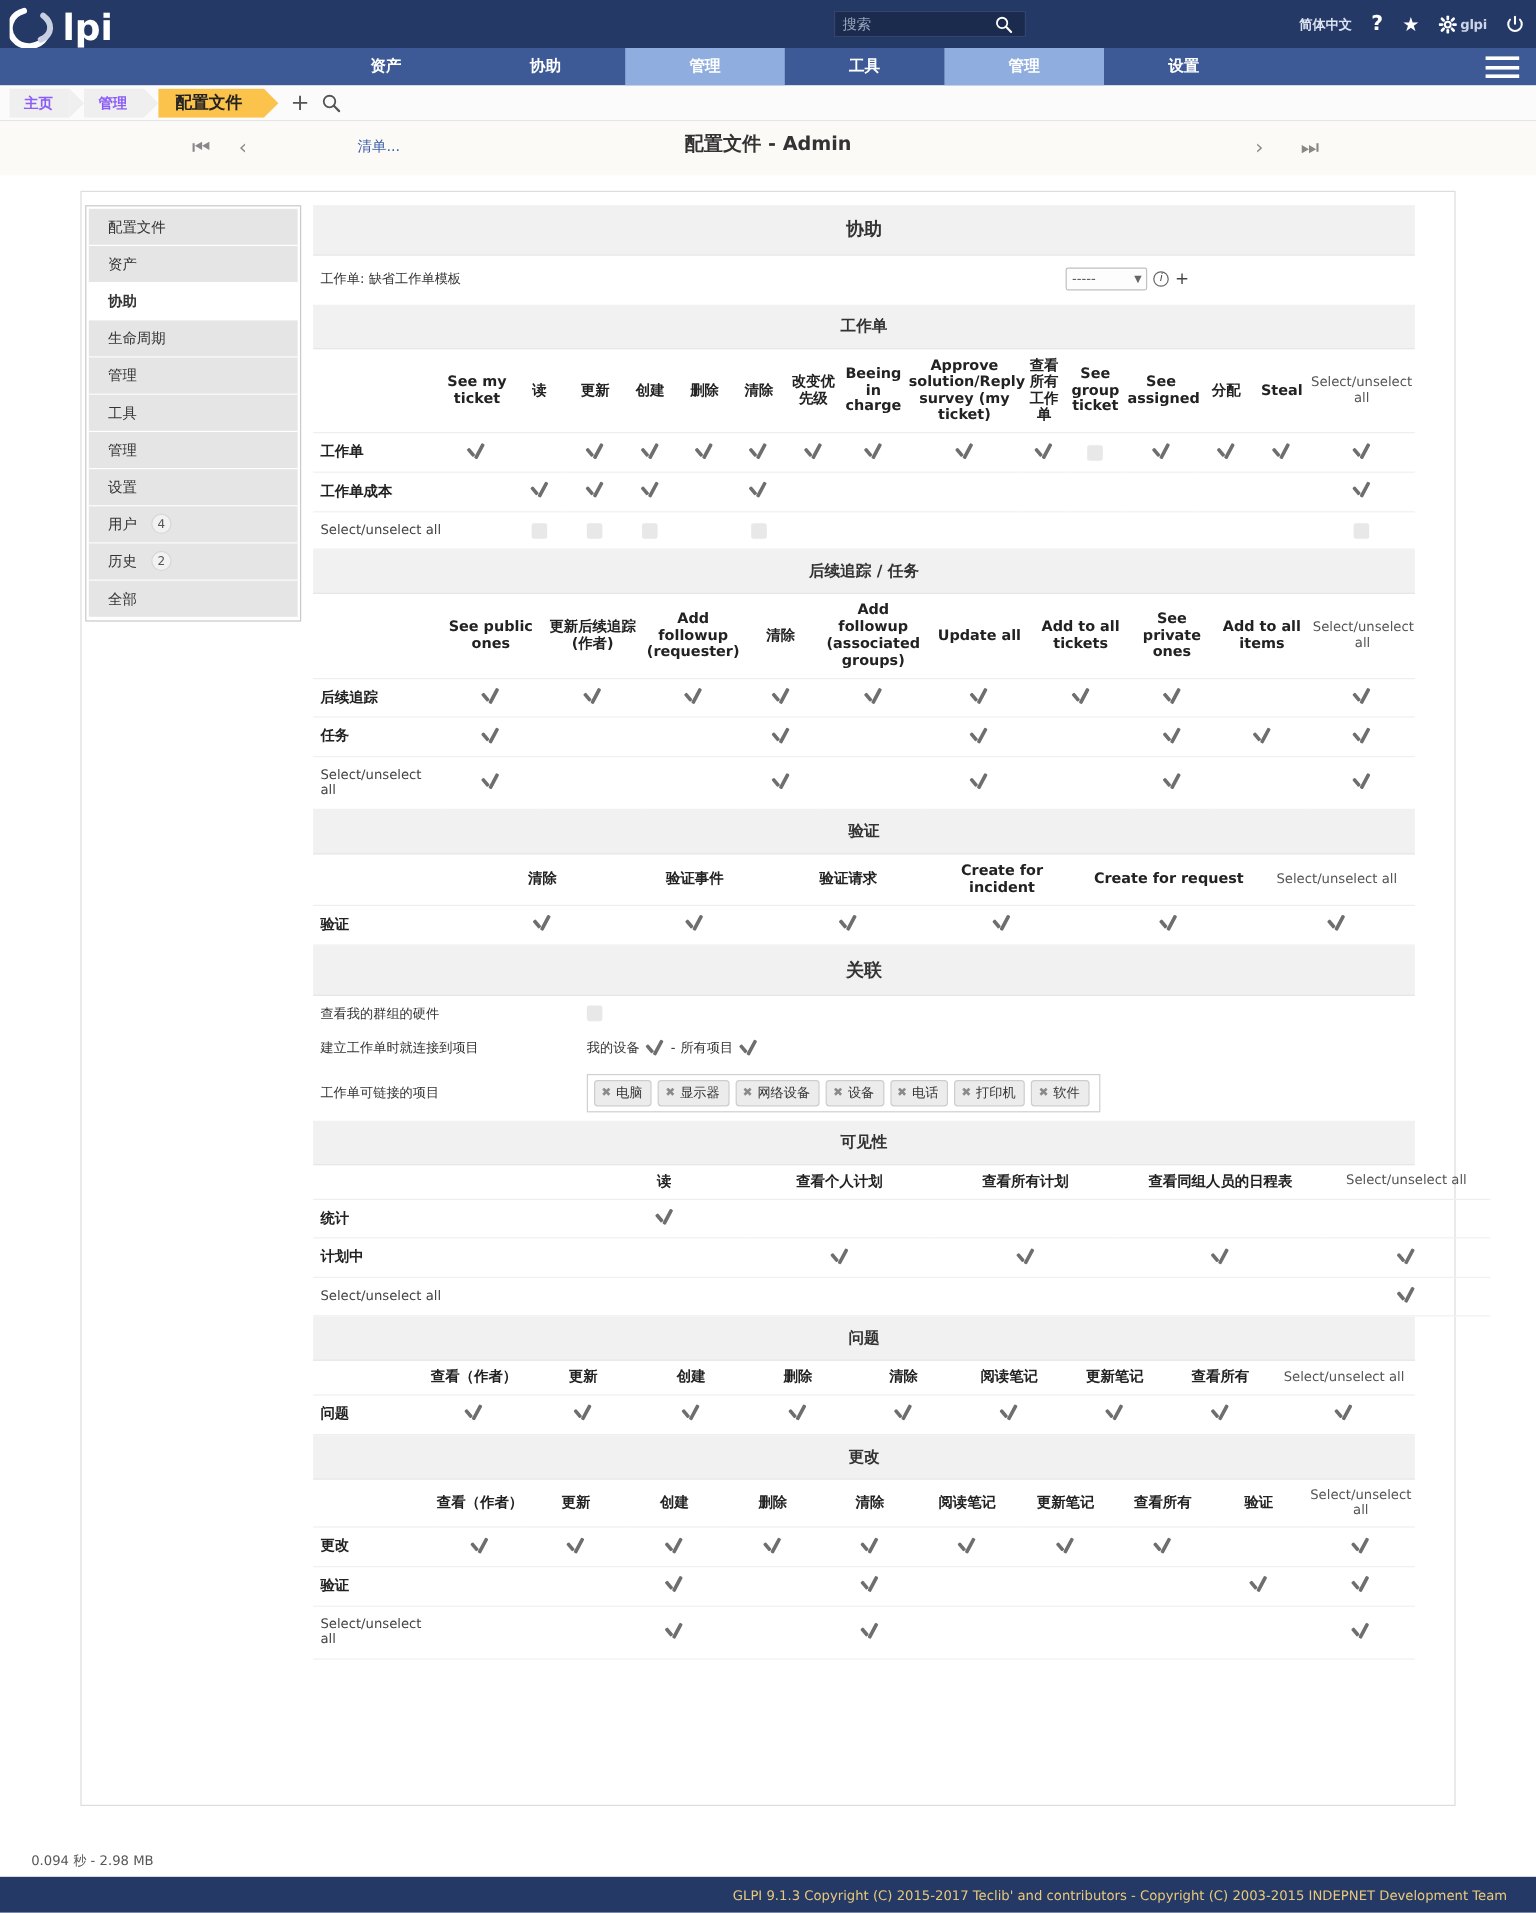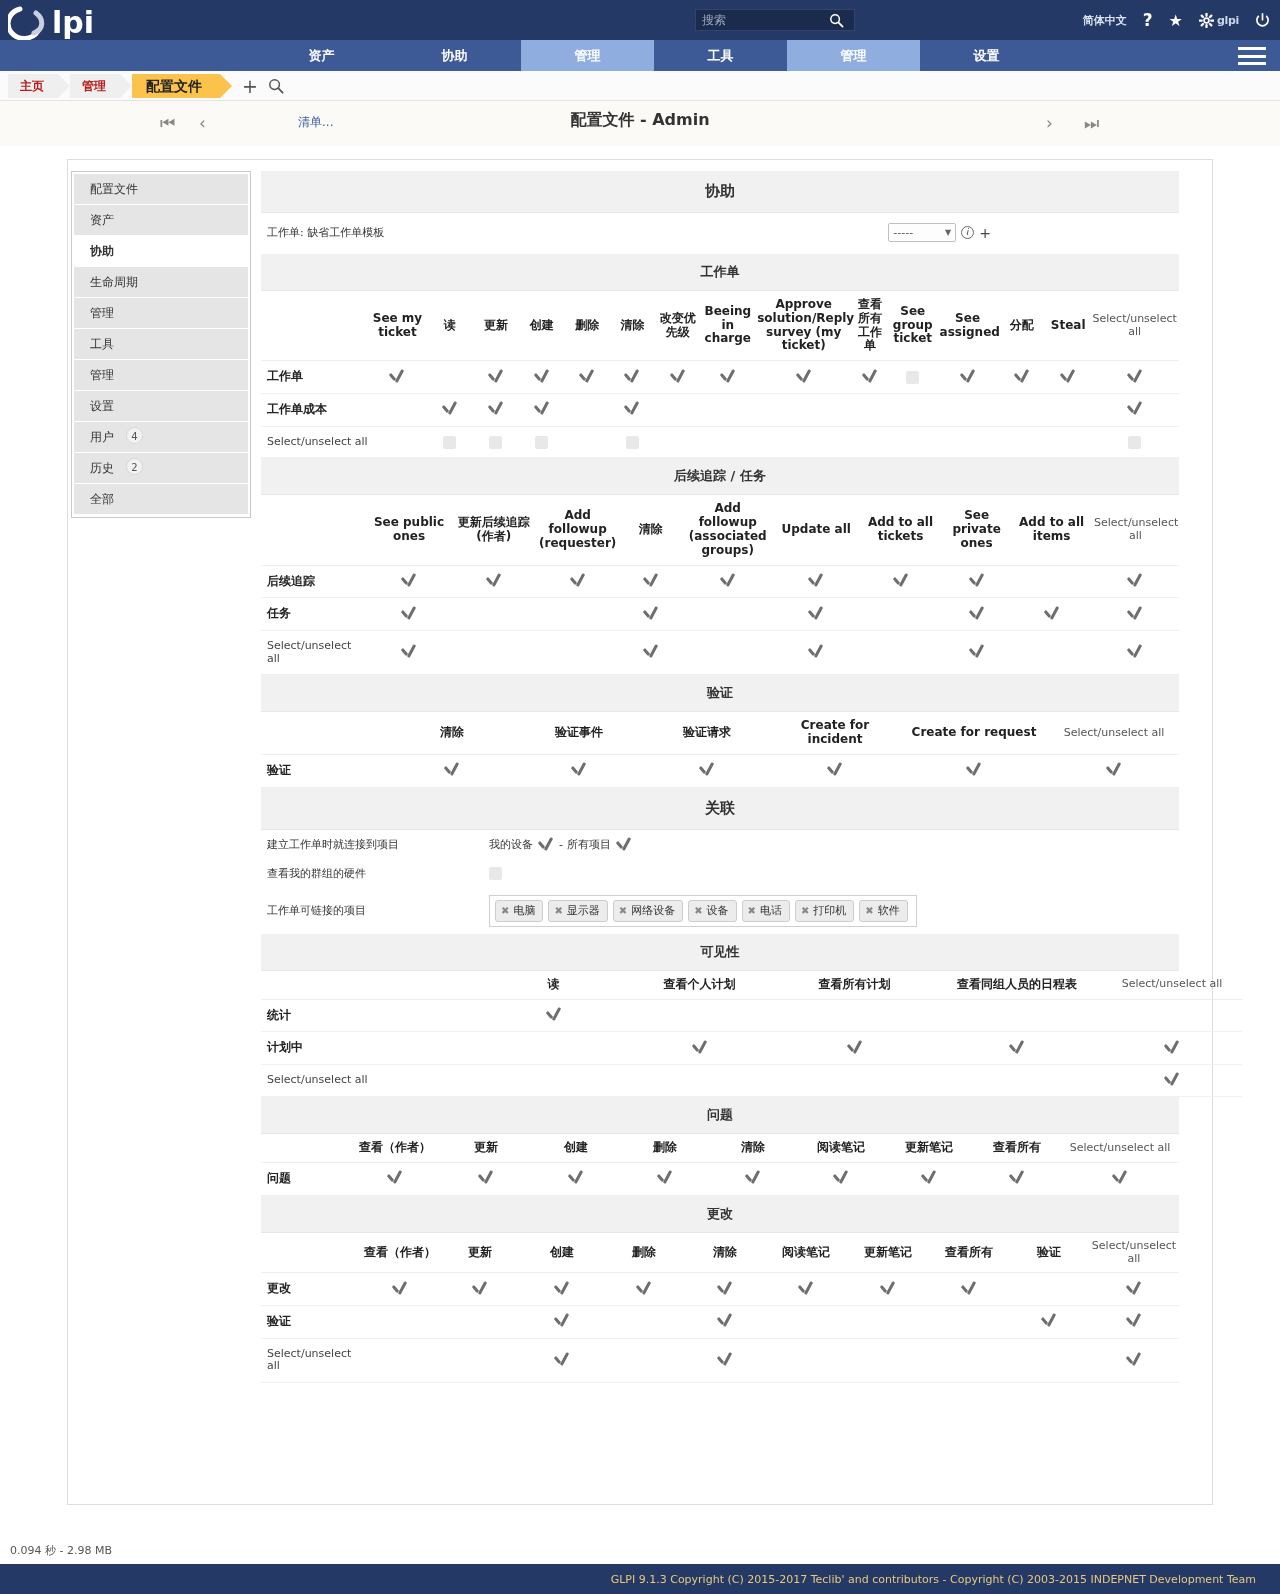--- a/index.html
+++ b/index.html
@@ -53,21 +53,21 @@
   .menu-item.active { background:#8faddf; color:#ffffff; }
   .burger { position:absolute; right:14px; top:7px; width:28px; height:18px;
             display:flex; flex-direction:column; justify-content:space-between; cursor:pointer; }
   .burger i { display:block; height:3px; background:#fff; }
 
   
   .crumbbar { height:30px; background:#fbfbfb; border-bottom:1px solid #e4e4e4;
               display:flex; align-items:center; padding-left:8px; gap:0; }
   .crumb {
     position:relative; height:24px; line-height:24px;
-    background:#efefef; color:#b91c1c; font-size:12px;
+    background:#efefef; color:#8b5cf6; font-size:12px;
     padding:0 14px 0 12px; margin-right:12px; font-weight:bold;
   }
   .crumb:after {
     content:""; position:absolute; right:-12px; top:0;
     border-top:12px solid transparent; border-bottom:12px solid transparent;
     border-left:12px solid #efefef;
   }
   .crumb.cur { background:#fbc34b; color:#222; font-size:14px; padding:0 18px 0 14px; }
   .crumb.cur:after { border-left-color:#fbc34b; }
   .crumb-ic { color:#555; font-size:19px; margin-left:10px; cursor:pointer;
@@ -153,21 +153,21 @@
   
   .save-wrap { text-align:center; padding:19px 0 10px 0; border-top:1px solid #eee; }
   .save-btn { display:inline-block; background:#fcc964; border:1px solid #e0ae46;
               color:#222; font-size:12px; padding:4px 11px; cursor:pointer; }
 
   
   .footer { position:absolute; left:0; bottom:0; width:1280px; height:30px;
             background:#243966; display:flex; align-items:center;
             justify-content:space-between; padding:0 24px; }
   .footer .l, .footer .r { color:#e9c97a; font-size:11px; }
-  .stat { position:absolute; left:10px; bottom:36px; color:#555; font-size:11px; }
+  .stat { position:absolute; left:26px; bottom:36px; color:#555; font-size:11px; }
 </style>
 </head>
 <body>
 
 <div class="topbar">
   <div class="logo">
     <svg width="130" height="44" viewBox="0 0 130 44">
       <path d="M12 8 A16 15 0 1 0 30 30" stroke="#ffffff" stroke-width="5" fill="none" stroke-linecap="round"></path>
       <path d="M28 12 C36 18 36 28 26 32" stroke="#c8cfe0" stroke-width="5" fill="none" stroke-linecap="round"></path>
       <text x="44" y="32" fill="#ffffff" font-size="30" font-family="DejaVu Sans, sans-serif" font-weight="bold">lpi</text>
@@ -482,34 +482,34 @@
             <td class="cell"><span class="chk"></span></td>
             <td class="cell"><span class="chk"></span></td>
             <td class="cell"><span class="chk"></span></td>
             <td class="cell"><span class="chk"></span></td>
           </tr>
         </tbody>
     </table>
 
     <div class="sect-title big">关联</div>
     <div class="assoc-row">
+      <span class="assoc-lbl">查看我的群组的硬件</span>
+      <span class="assoc-val">
+          <span class="box"></span>
+        </span>
+    </div>
+    <div class="assoc-row">
       <span class="assoc-lbl">建立工作单时就连接到项目</span>
       <span class="assoc-val">
         <span>我的设备</span>
         <span class="chk"></span>
         <span>-</span>
         <span>所有项目</span>
         <span class="chk"></span>
       </span>
-    </div>
-    <div class="assoc-row">
-      <span class="assoc-lbl">查看我的群组的硬件</span>
-      <span class="assoc-val">
-          <span class="box"></span>
-        </span>
     </div>
     <div class="assoc-row">
       <span class="assoc-lbl">工作单可链接的项目</span>
       <span class="taglist">
           <span class="tag">
             <span class="x">✖</span>
             <span>电脑</span>
           </span>
           <span class="tag">
             <span class="x">✖</span>

